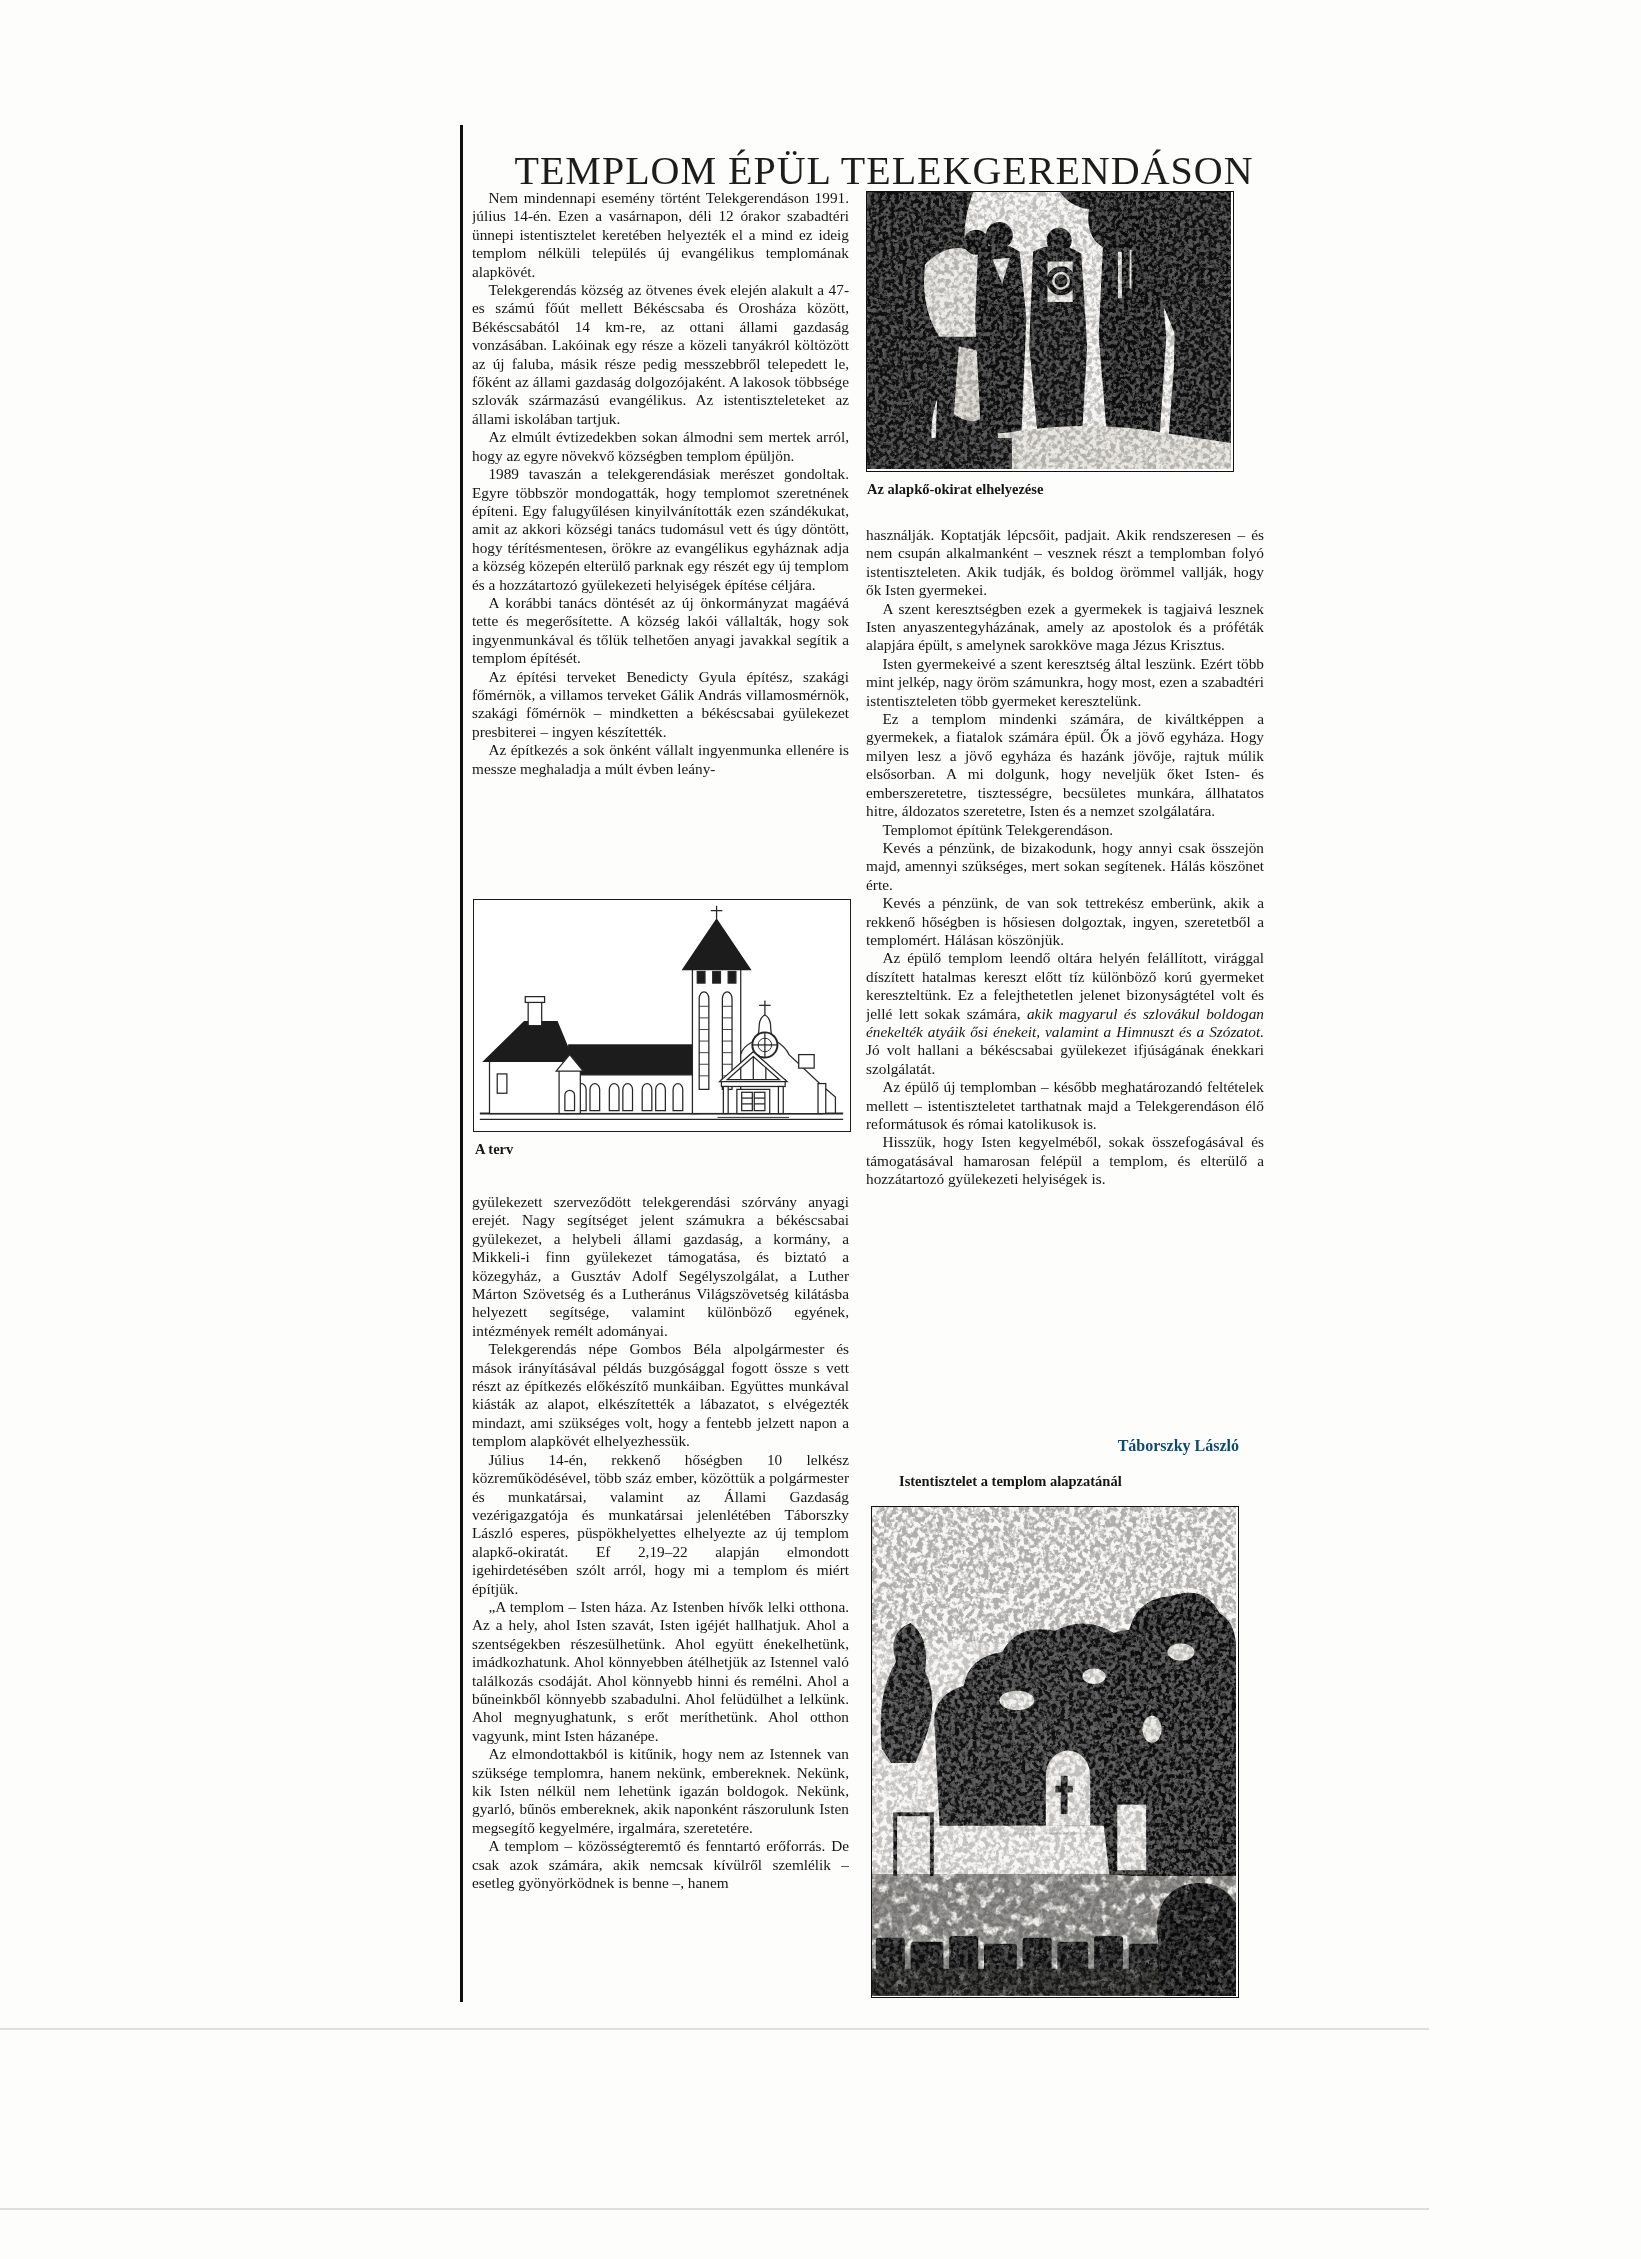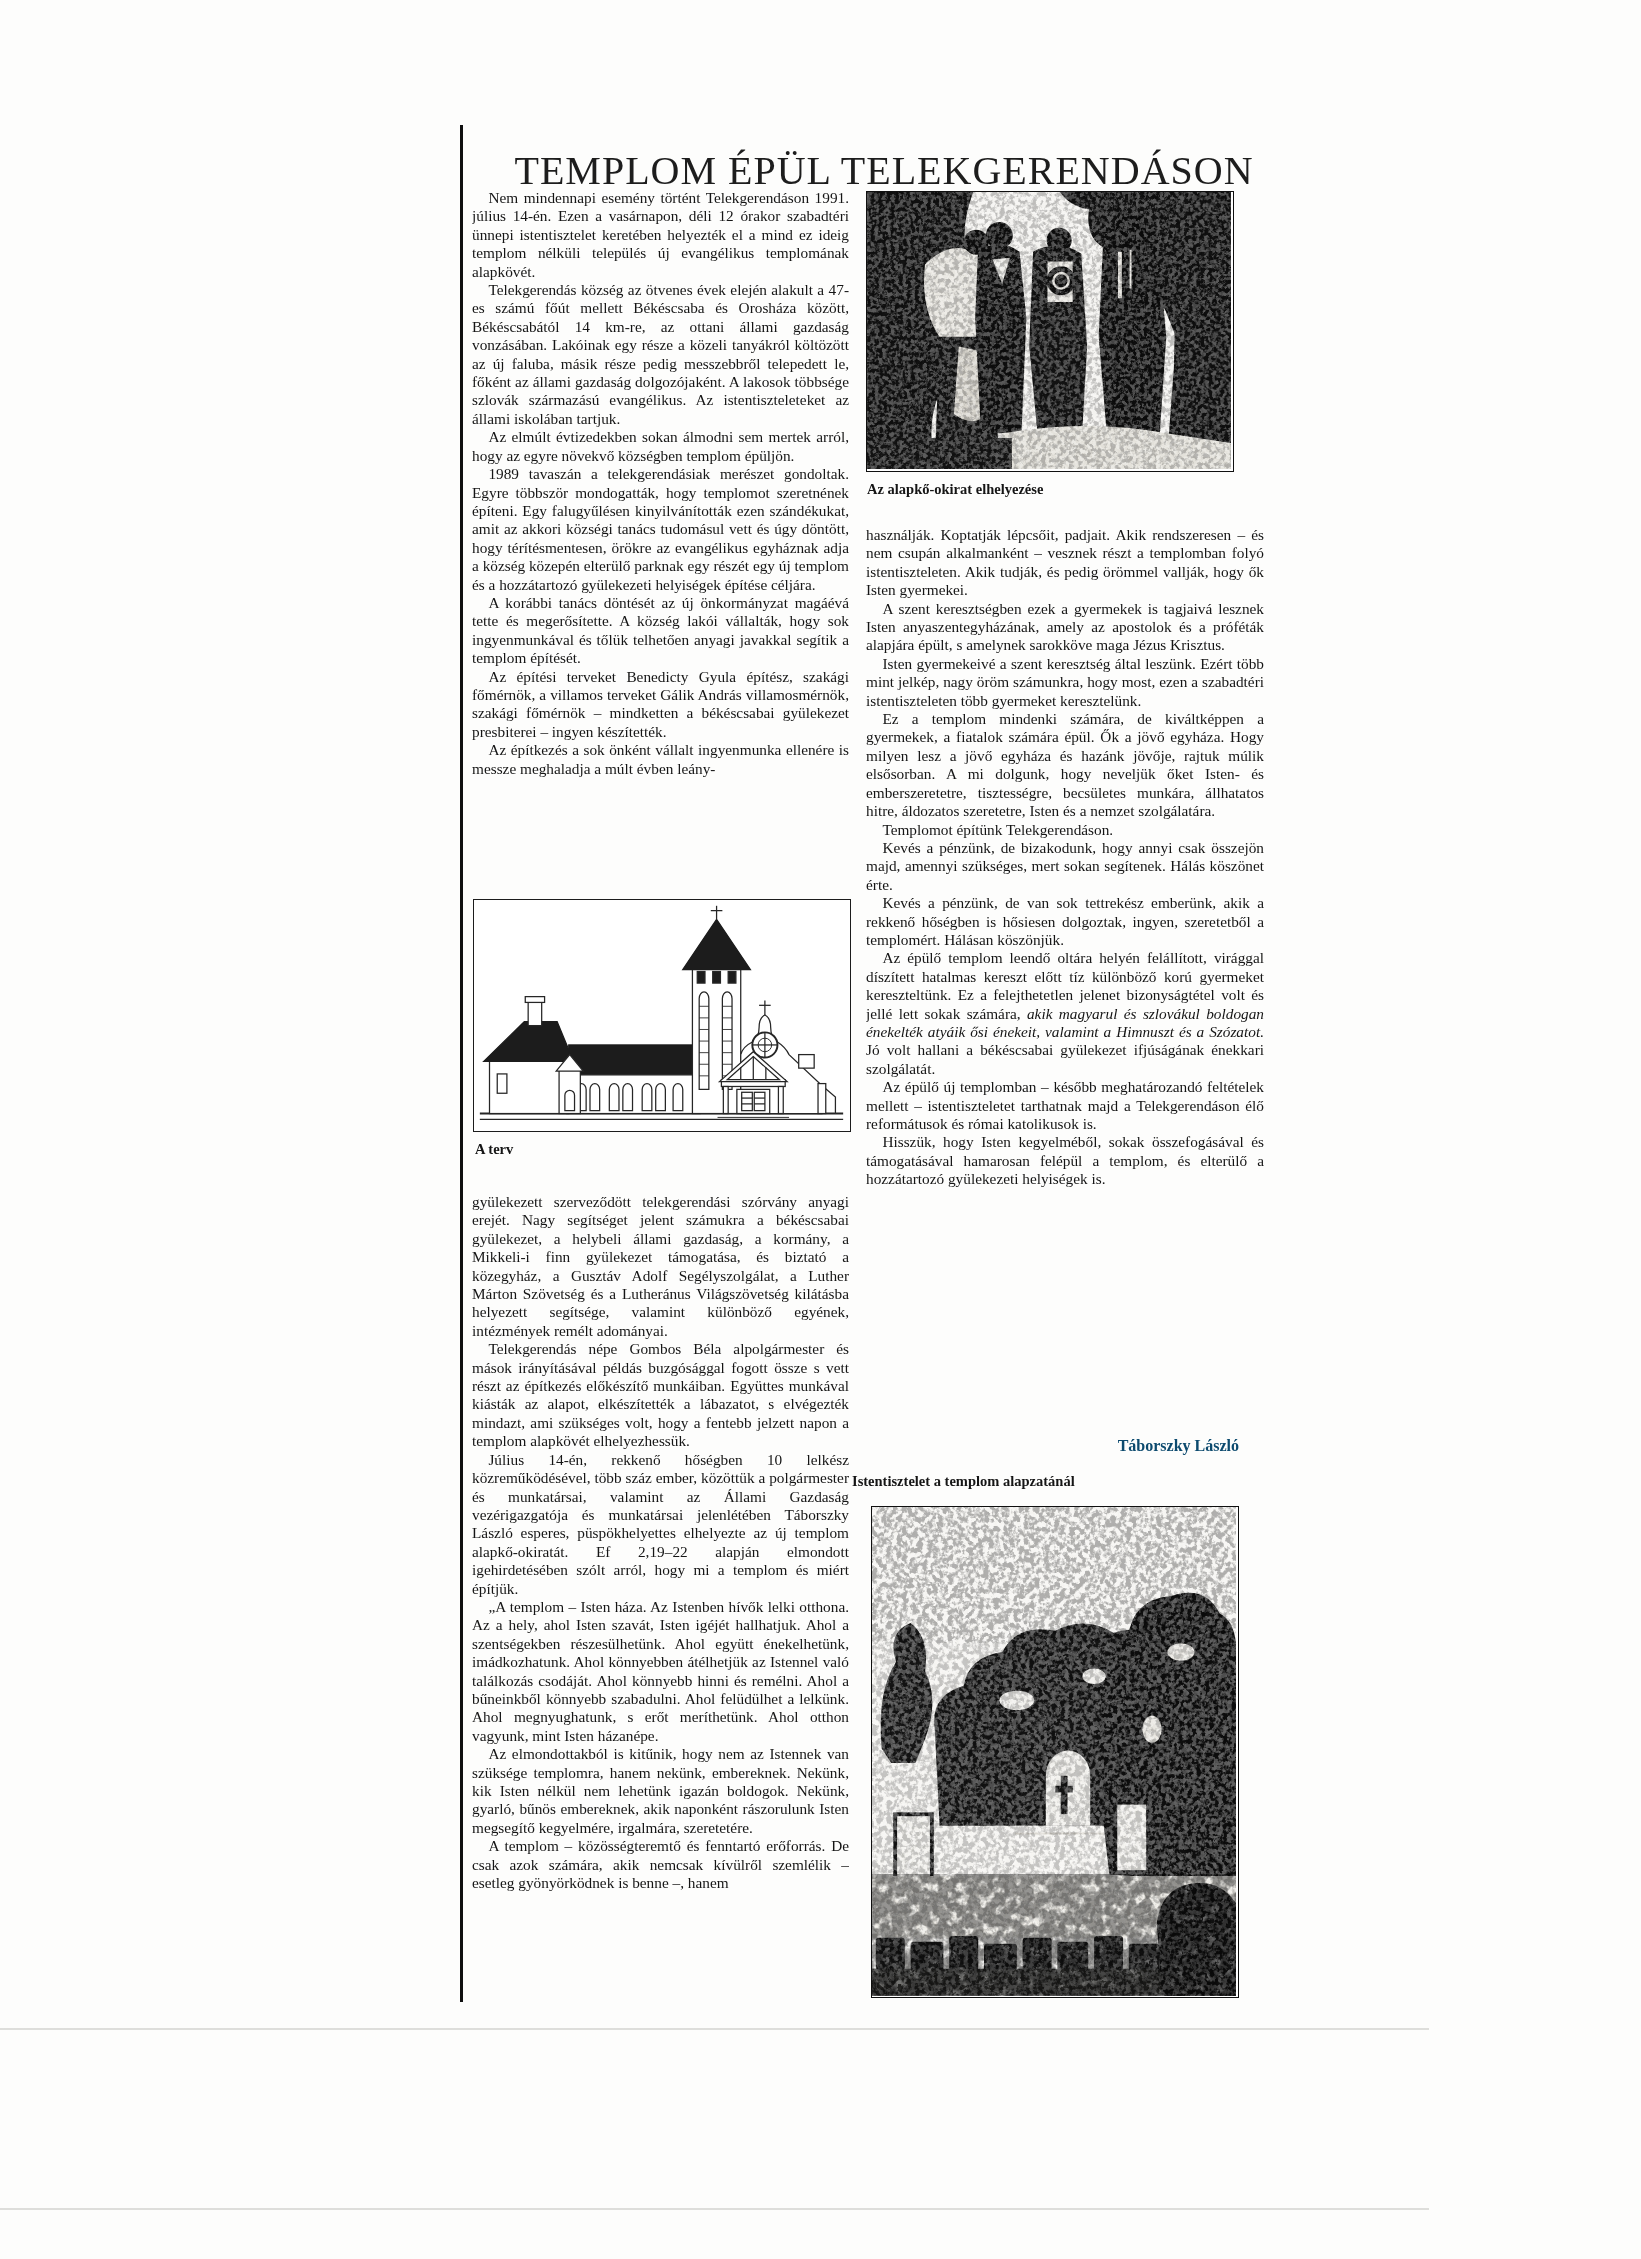--- a/index.html
+++ b/index.html
@@ -14,21 +14,21 @@
   .col p.indent{text-indent:16.4px;}
   .col .it{font-style:italic;}
   #leftTop{left:472px;top:189px;width:377px;max-height:705px;overflow:hidden;}
   #leftBottom{left:472px;top:1193px;width:377px;max-height:794px;overflow:hidden;}
   #rightCol{left:866px;top:526px;width:398px;max-height:898px;overflow:hidden;}
   .figure-frame{position:absolute;left:473px;top:899px;width:378px;height:233px;
                 border:1.9px solid #1c1c1c;background:#fff;box-sizing:border-box;}
   .caption{position:absolute;font-size:14.5px;font-weight:700;color:#151515;}
   #capTerv{left:475px;top:1141px;}
   #capPhoto1{left:867px;top:481px;}
-  #capPhoto2{left:852px;top:1473px;}
+  #capPhoto2{left:899px;top:1473px;}
   .byline{position:absolute;left:866px;top:1437px;width:373px;text-align:right;
           font-size:16px;font-weight:700;color:#0c4a6e;}
   .photo{position:absolute;border:1.9px solid #101010;background:#fff;box-sizing:border-box;overflow:hidden;}
   #photo1{left:866px;top:191px;width:368px;height:281px;}
   #photo2{left:871px;top:1506px;width:368px;height:492px;}
   .faint-rule{position:absolute;left:0px;width:1429px;height:1.9px;background:#dededb;}
   #frule1{top:2028px;}
   #frule2{top:2208px;}
   svg{display:block;}
 </style>
@@ -196,21 +196,21 @@
       <path d="M140,250 Q230,235 310,250 L377,260 V287 H140 Z" fill="#e3e1da"></path>
       <path d="M0,255 H150 V287 H0 Z" fill="#151515"></path>
 
       <rect width="377" height="287" filter="url(#fWhite)" opacity="0.30"></rect>
       <rect width="377" height="287" filter="url(#fBlack)" opacity="0.22"></rect>
     </svg>
   </div>
   <div class="caption" id="capPhoto1">Az alapkő-okirat elhelyezése</div>
 
   <div class="col" id="rightCol">
-      <p><span>használják. Koptatják lépcsőit, padjait. Akik rendszeresen – és nem csupán alkalmanként – vesznek részt a templomban folyó istentiszteleten. Akik tudják, és pedig örömmel vallják, hogy ők Isten gyermekei.</span></p>
+      <p><span>használják. Koptatják lépcsőit, padjait. Akik rendszeresen – és nem csupán alkalmanként – vesznek részt a templomban folyó istentiszteleten. Akik tudják, és boldog örömmel vallják, hogy ők Isten gyermekei.</span></p>
       <p class="indent"><span>A szent keresztségben ezek a gyermekek is tagjaivá lesznek Isten anyaszentegyházának, amely az apostolok és a próféták alapjára épült, s amelynek sarokköve maga Jézus Krisztus.</span></p>
       <p class="indent"><span>Isten gyermekeivé a szent keresztség által leszünk. Ezért több mint jelkép, nagy öröm számunkra, hogy most, ezen a szabadtéri istentiszteleten több gyermeket keresztelünk.</span></p>
       <p class="indent"><span>Ez a templom mindenki számára, de kiváltképpen a gyermekek, a fiatalok számára épül. Ők a jövő egyháza. Hogy milyen lesz a jövő egyháza és hazánk jövője, rajtuk múlik elsősorban. A mi dolgunk, hogy neveljük őket Isten- és emberszeretetre, tisztességre, becsületes munkára, állhatatos hitre, áldozatos szeretetre, Isten és a nemzet szolgálatára.</span></p>
       <p class="indent"><span>Templomot építünk Telekgerendáson.</span></p>
       <p class="indent"><span>Kevés a pénzünk, de bizakodunk, hogy annyi csak összejön majd, amennyi szükséges, mert sokan segítenek. Hálás köszönet érte.</span></p>
       <p class="indent"><span>Kevés a pénzünk, de van sok tettrekész emberünk, akik a rekkenő hőségben is hősiesen dolgoztak, ingyen, szeretetből a templomért. Hálásan köszönjük.</span></p>
       <p class="indent"><span>Az épülő templom leendő oltára helyén felállított, virággal díszített hatalmas kereszt előtt tíz különböző korú gyermeket kereszteltünk. Ez a felejthetetlen jelenet bizonyságtétel volt és jellé lett sokak számára, </span><span class="it">akik magyarul és szlovákul boldogan énekelték atyáik ősi énekeit, valamint a Himnuszt és a Szózatot.</span><span> Jó volt hallani a békéscsabai gyülekezet ifjúságának énekkari szolgálatát.</span></p>
       <p class="indent"><span>Az épülő új templomban – később meghatározandó feltételek mellett – istentiszteletet tarthatnak majd a Telekgerendáson élő reformátusok és római katolikusok is.</span></p>
       <p class="indent"><span>Hisszük, hogy Isten kegyelméből, sokak összefogásával és támogatásával hamarosan felépül a templom, és elterülő a hozzátartozó gyülekezeti helyiségek is.</span></p>
     </div>

